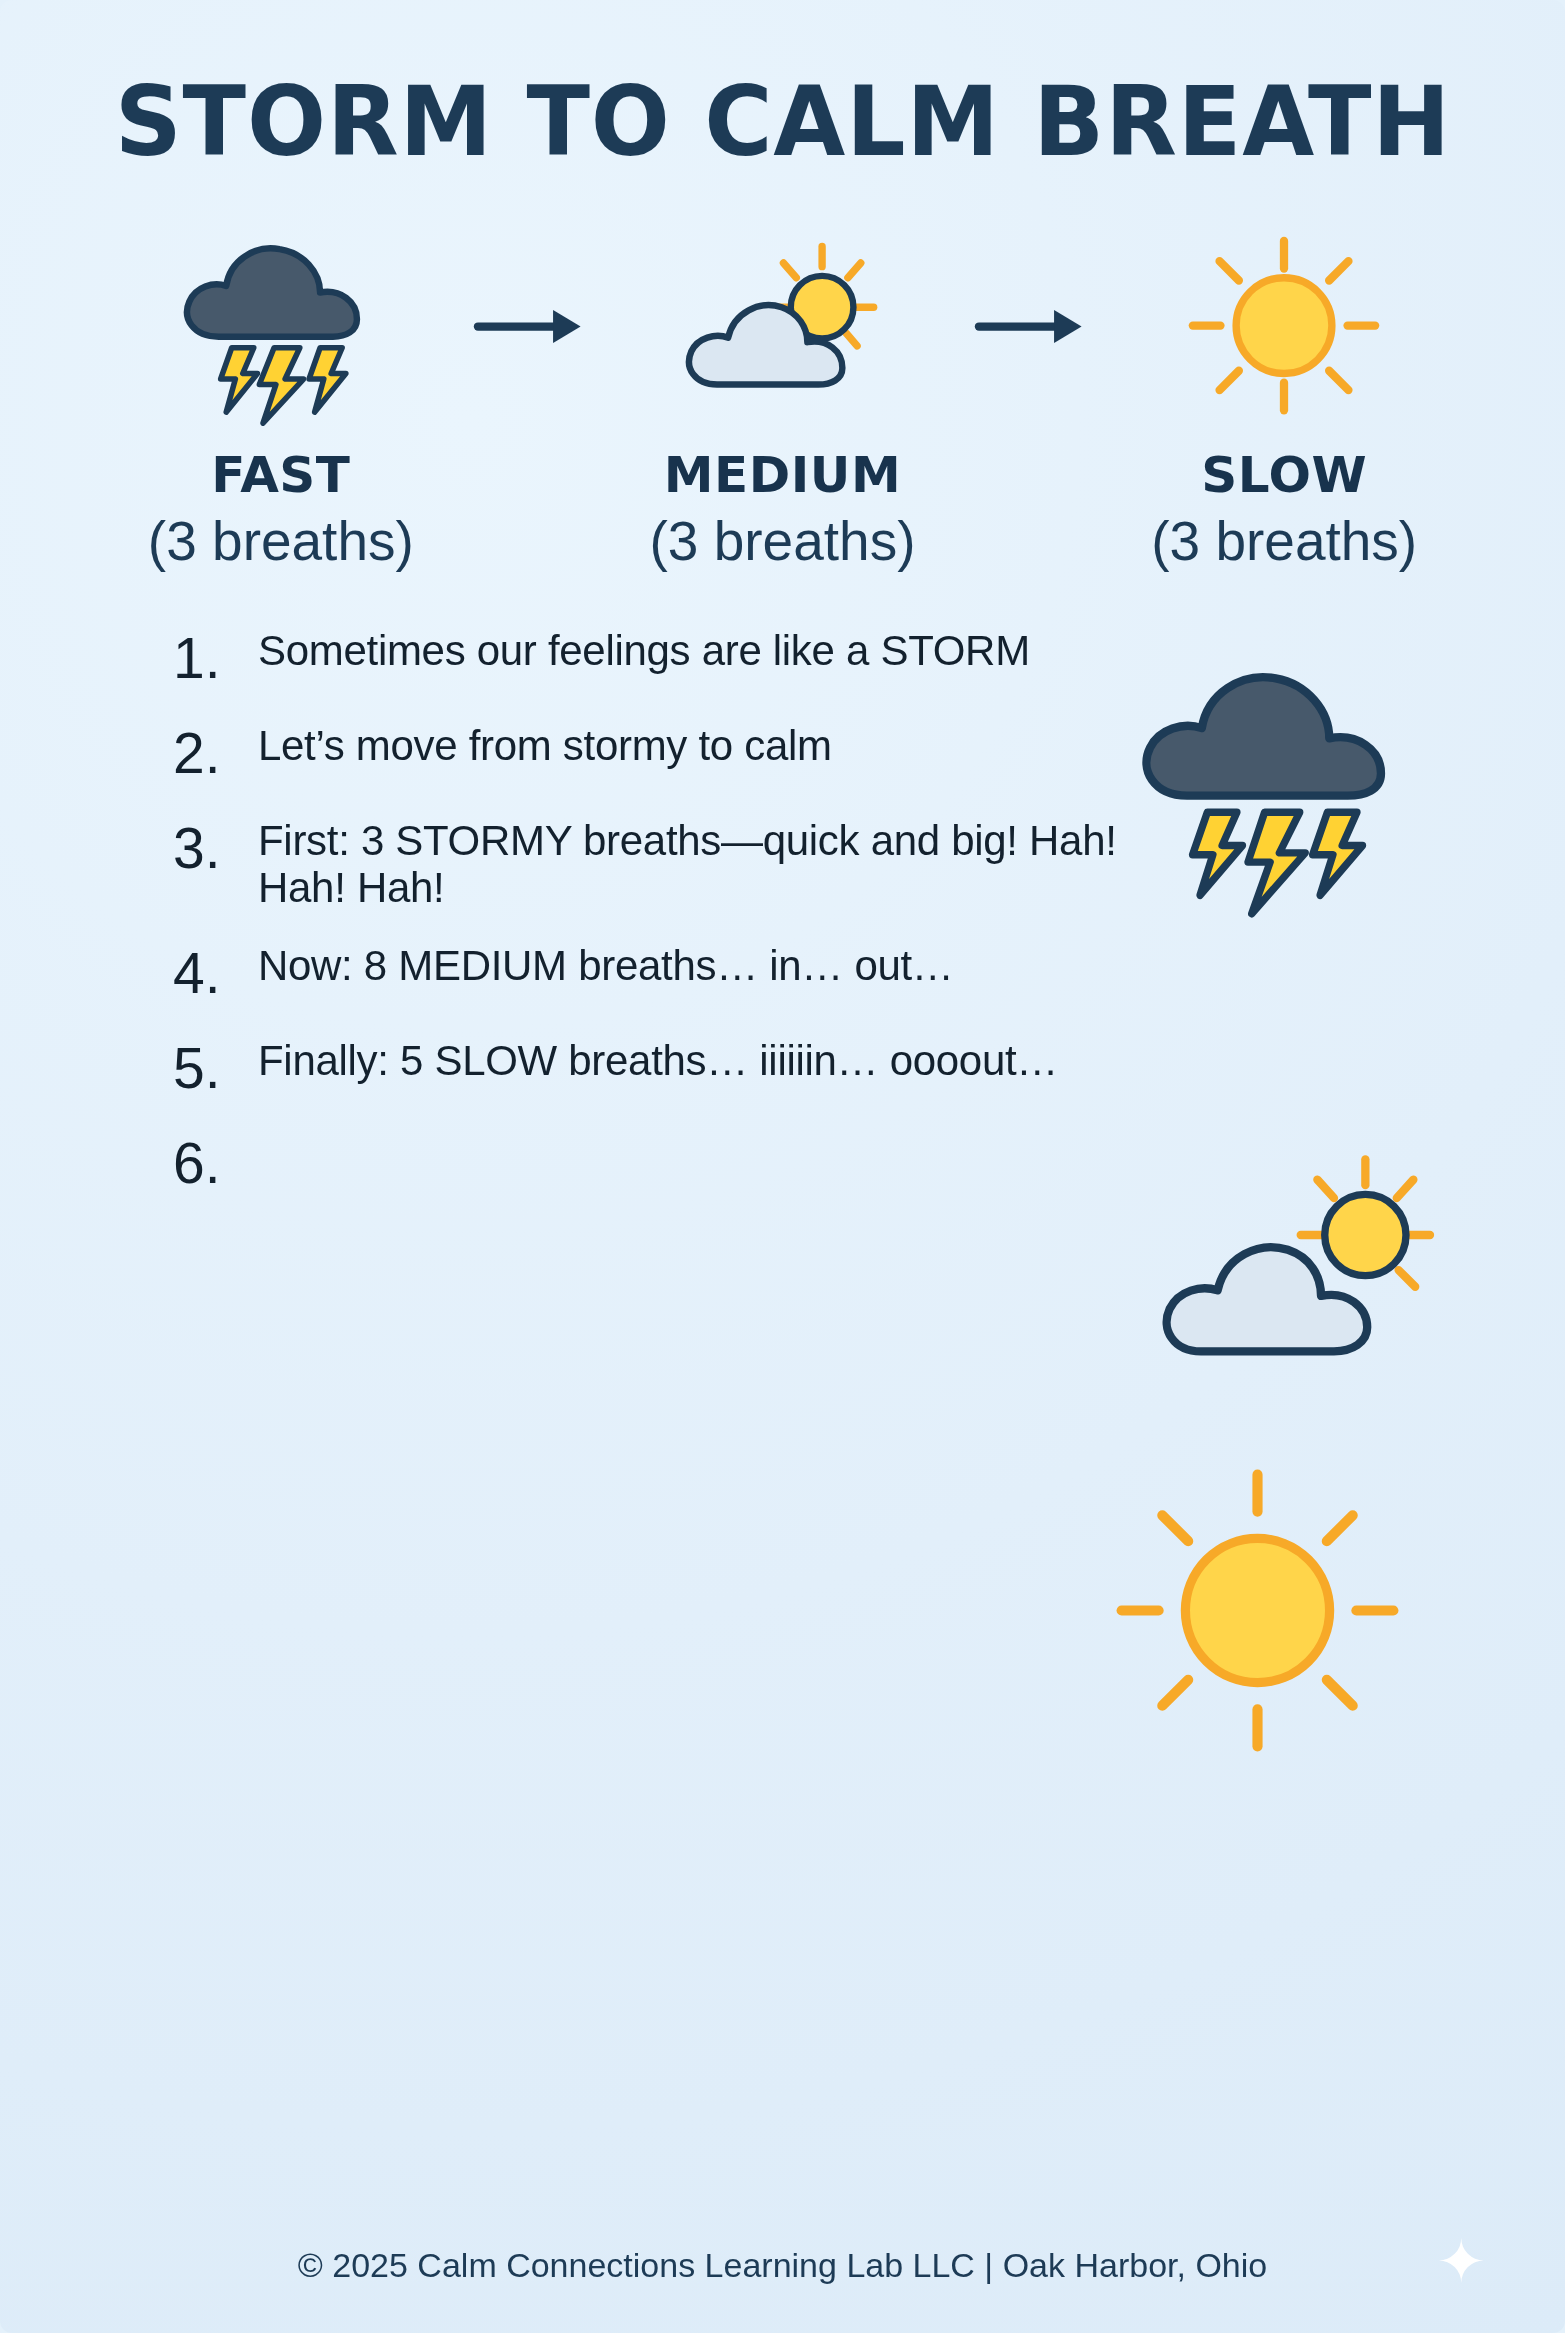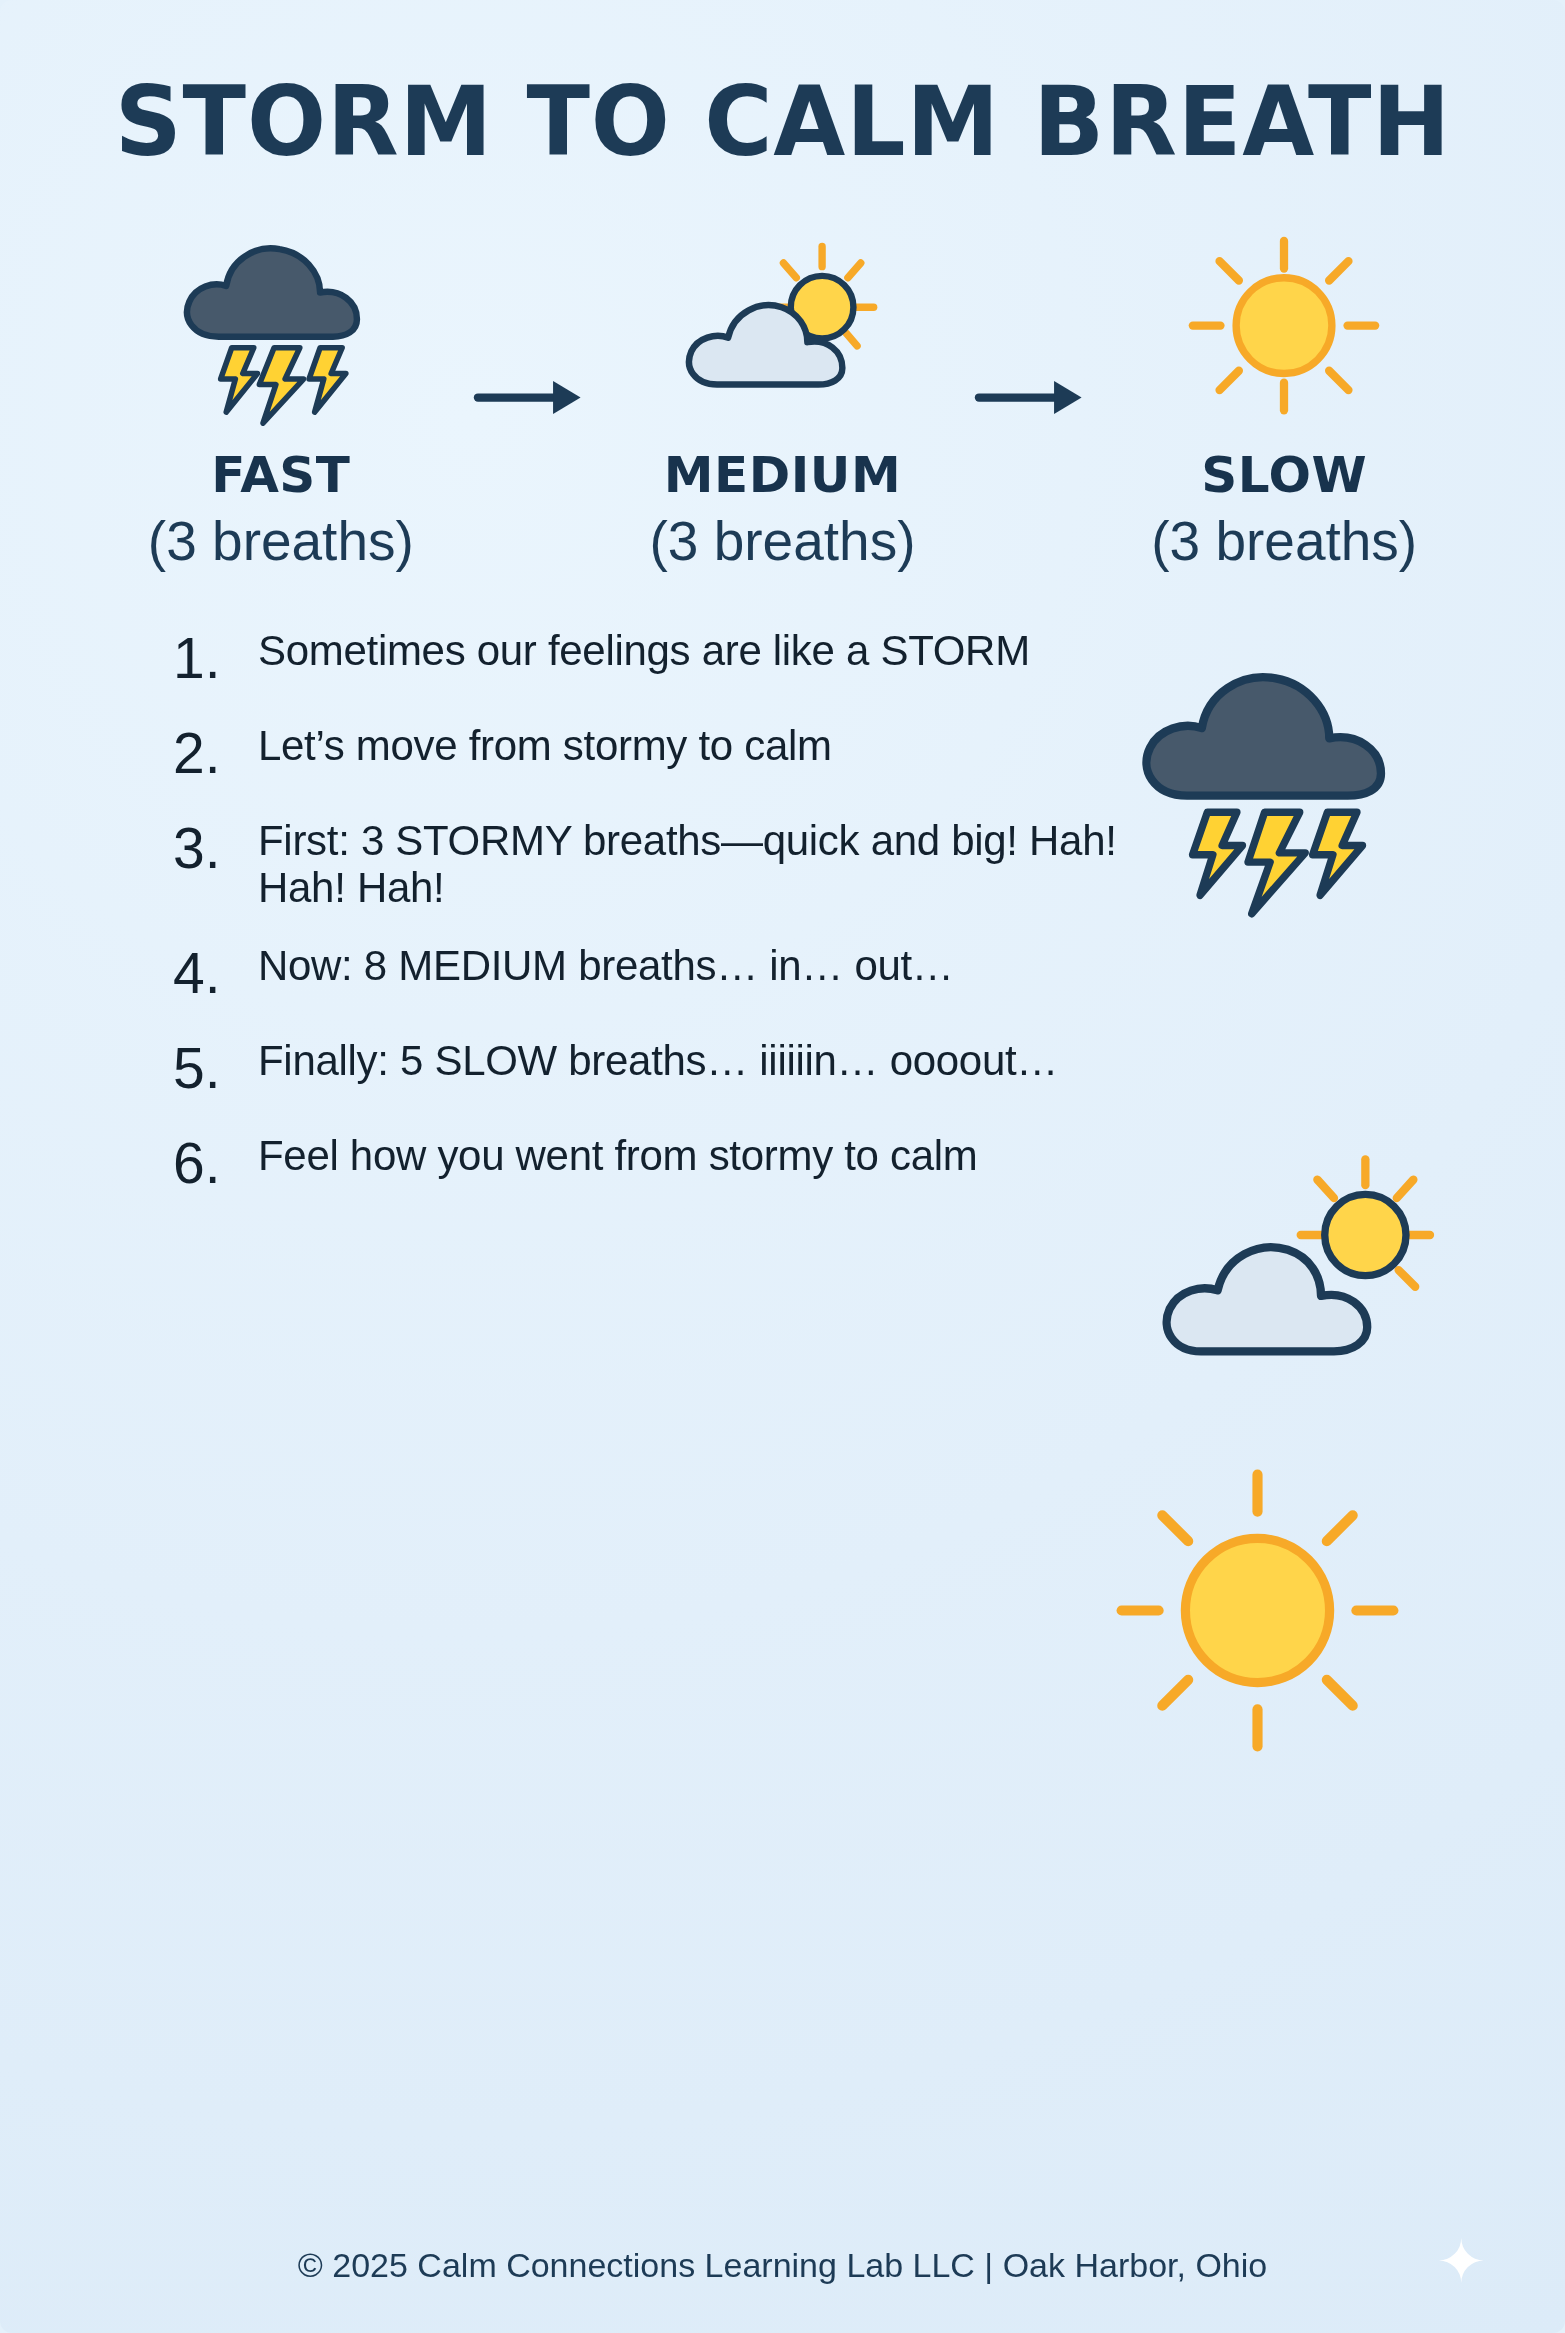--- a/index.html
+++ b/index.html
@@ -36,21 +36,21 @@
     text-align: center;
     line-height: 1.05;
     transform: scaleX(0.97);
   }
 
   
   .stages {
     margin-top: 48px;
     width: 1357px;
     display: flex;
-    align-items: center;
+    align-items: flex-start;
     justify-content: center;
   }
   .stage {
     width: 369px;
     display: flex;
     flex-direction: column;
     align-items: center;
   }
   .stage-art {
     height: 212px;
@@ -271,21 +271,20 @@
     <div class="step">
       <div class="step-num">4.</div>
       <div class="step-text">Now: 8 MEDIUM breaths… in… out…</div>
     </div>
     <div class="step">
       <div class="step-num">5.</div>
       <div class="step-text">Finally: 5 SLOW breaths… iiiiiin… oooout…</div>
     </div>
     <div class="step">
       <div class="step-num">6.</div>
-      <div class="step-text">Feel how you went from stormy to calm</div>
     </div>
   </div>
 
   <div class="footer">
     <span>© 2025 Calm Connections Learning Lab LLC | Oak Harbor, Ohio</span>
     <span class="sparkle">✦</span>
   </div>
 
 </div>
 

